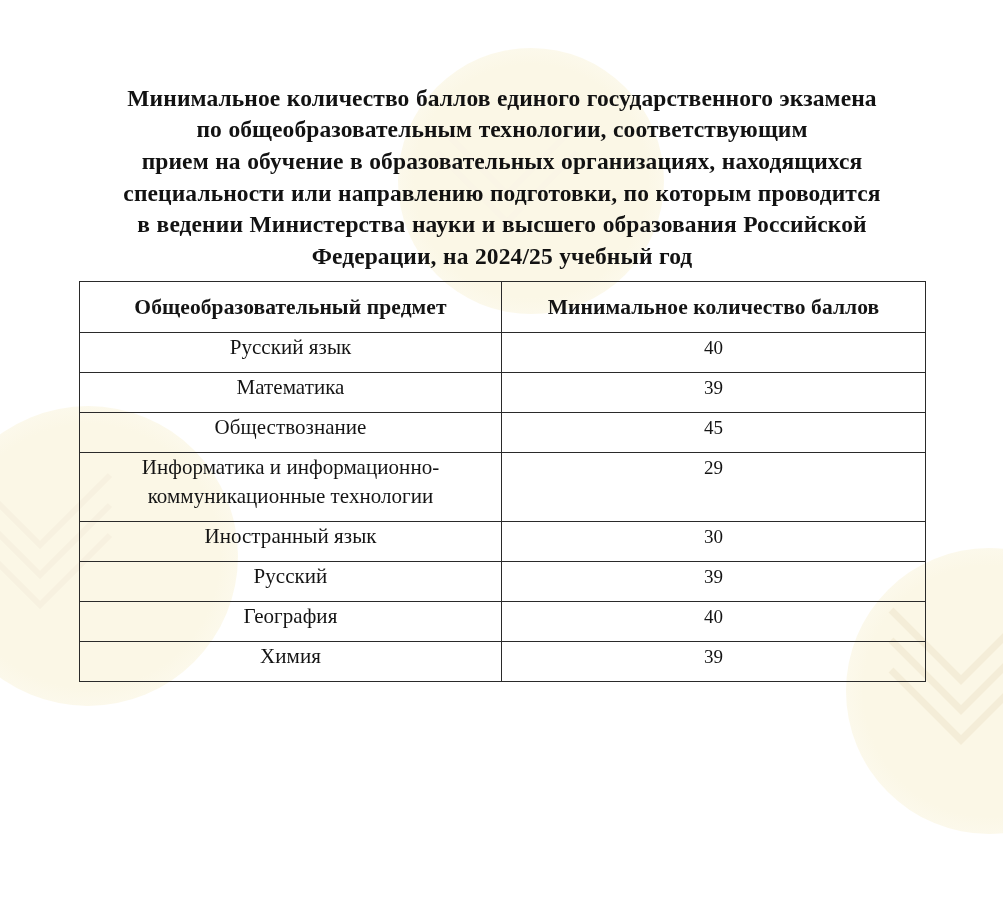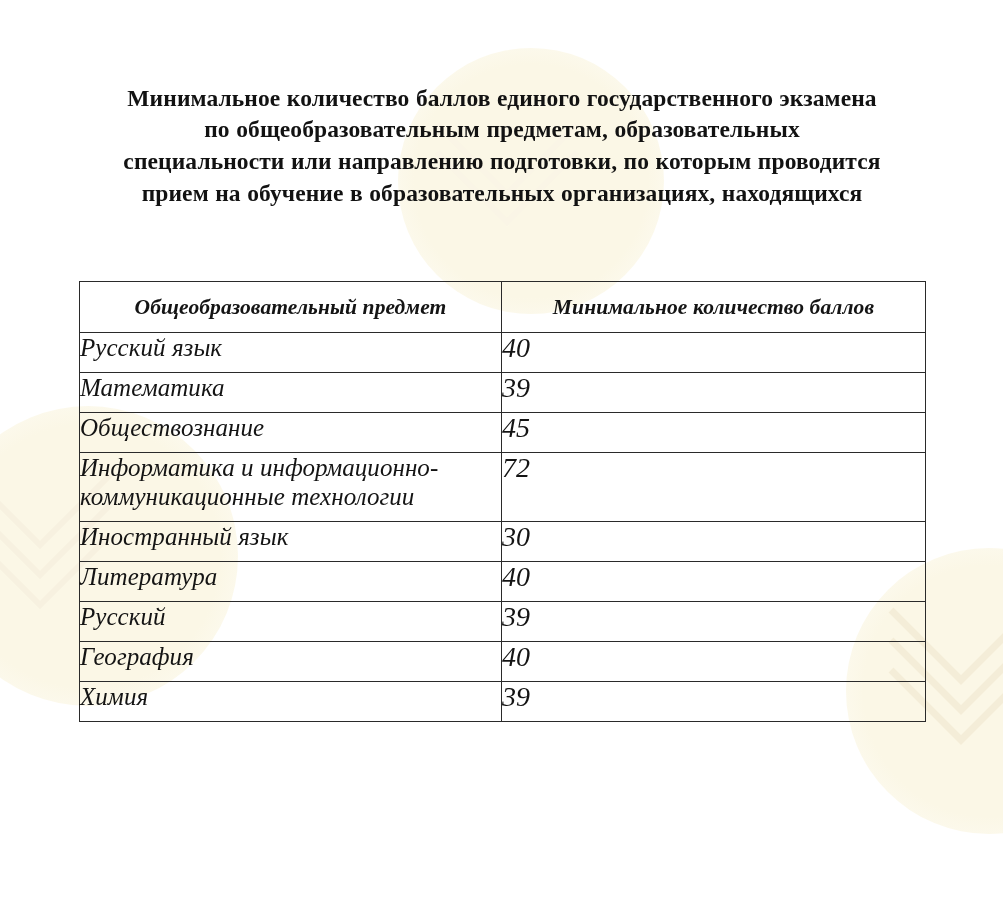--- a/index.html
+++ b/index.html
@@ -93,42 +93,42 @@
   }
   .score-table col.c-subject { width: 422px; }
   .score-table col.c-score   { width: 424px; }
 
   .score-table th,
   .score-table td {
     border: 1.6px solid #2a2a2a;
     background: transparent;
     vertical-align: top;
     padding: 0;
-    font-style: italic;
   }
 
   .score-table thead th {
     height: 50px;
     font-weight: bold;
     font-size: 21.5px;
     text-align: center;
     vertical-align: middle;
     letter-spacing: 0.1px;
   }
 
   .cell-subject {
-    font-size: 25px;
+    font-size: 21px;
     line-height: 29px;
-    text-align: left;
+    text-align: center;
     padding: 6px 8px 8px 14px;
     letter-spacing: 0.05px;
   }
   .cell-score {
-    font-size: 28px;
+    font-size: 19px;
     line-height: 29px;
+    text-align: center;
     padding: 4px 0 8px 0;
   }
   tr.row-single .cell-subject,
   tr.row-single .cell-score { height: 39px; }
   tr.row-double .cell-subject,
   tr.row-double .cell-score { height: 68px; }
 </style>
 </head>
 <body>
 
@@ -156,23 +156,25 @@
   <g fill="none" stroke="#faf5e6" stroke-width="6">
     <polyline points="5,40 75,110 145,40"></polyline>
     <polyline points="5,68 75,138 145,68"></polyline>
   </g>
 </svg>
 
 <div class="page">
 
   <h1 class="doc-title">
     <span class="tline">Минимальное количество баллов единого государственного экзамена</span>
-    <span class="tline">по общеобразовательным предметам, образовательных</span>
+    <span class="tline">по общеобразовательным технологии, соответствующим</span>
+    <span class="tline">прием на обучение в образовательных организациях, находящихся</span>
     <span class="tline">специальности или направлению подготовки, по которым проводится</span>
-    <span class="tline">прием на обучение в образовательных организациях, находящихся</span>
+    <span class="tline">в ведении Министерства науки и высшего образования Российской</span>
+    <span class="tline">Федерации, на 2024/25 учебный год</span>
   </h1>
 
   <table class="score-table">
     <colgroup>
       <col class="c-subject">
       <col class="c-score">
     </colgroup>
     <thead>
       <tr>
         <th>Общеобразовательный предмет</th>
@@ -187,31 +189,27 @@
         <tr class="row-single">
           <td class="cell-subject">Математика</td>
           <td class="cell-score">39</td>
         </tr>
         <tr class="row-single">
           <td class="cell-subject">Обществознание</td>
           <td class="cell-score">45</td>
         </tr>
         <tr class="row-double">
           <td class="cell-subject">Информатика и информационно-коммуникационные технологии</td>
-          <td class="cell-score">72</td>
+          <td class="cell-score">29</td>
         </tr>
         <tr class="row-single">
           <td class="cell-subject">Иностранный язык</td>
           <td class="cell-score">30</td>
         </tr>
         <tr class="row-single">
-          <td class="cell-subject">Литература</td>
-          <td class="cell-score">40</td>
-        </tr>
-        <tr class="row-single">
           <td class="cell-subject">Русский</td>
           <td class="cell-score">39</td>
         </tr>
         <tr class="row-single">
           <td class="cell-subject">География</td>
           <td class="cell-score">40</td>
         </tr>
         <tr class="row-single">
           <td class="cell-subject">Химия</td>
           <td class="cell-score">39</td>

